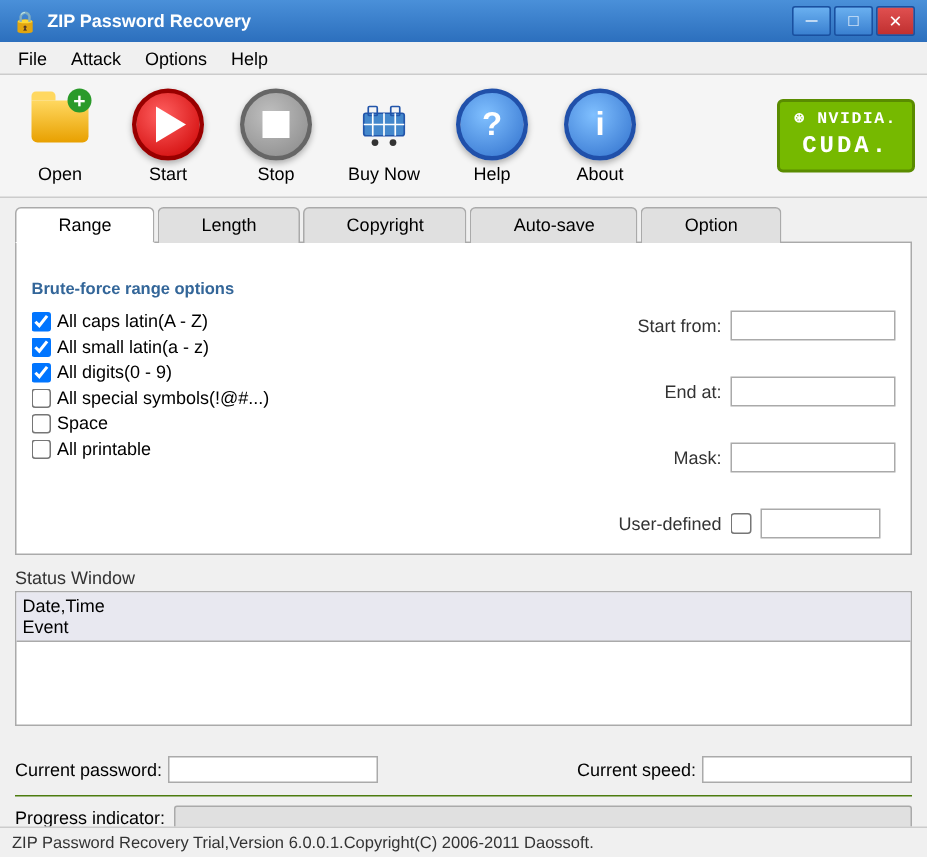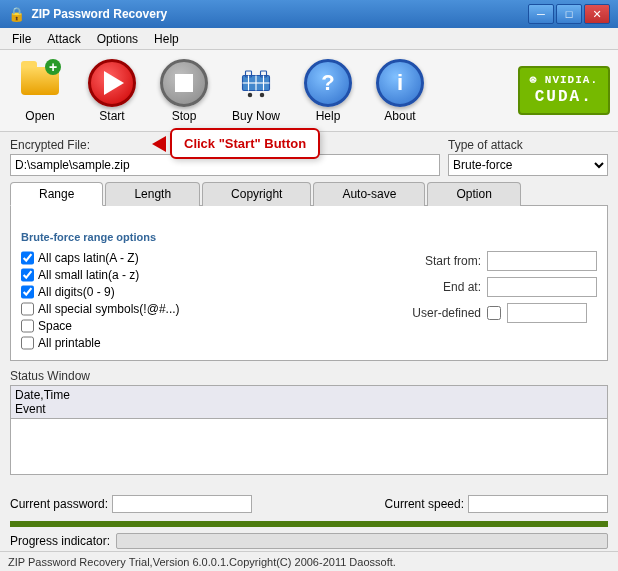--- a/index.html
+++ b/index.html
@@ -316,31 +316,32 @@
       margin-top: 15px;
     }
     .checkbox-group {
       display: flex;
       flex-direction: column;
       gap: 3px;
       flex: 1;
     }
     .checkbox-item {
       display: flex;
+      align-items: center;
       gap: 4px;
       font-size: 12px;
     }
     .range-options {
       display: flex;
       gap: 20px;
     }
     .range-fields {
       display: flex;
       flex-direction: column;
-      gap: 6px;
+      gap: 24px;
     }
     .range-field-row {
       display: flex;
       align-items: center;
       gap: 6px;
       font-size: 12px;
     }
     .range-field-label {
       width: 70px;
       text-align: right;
@@ -399,21 +400,21 @@
       border: 1px solid #aaa;
       background: white;
     }
     
     .progress-row {
       display: flex;
       align-items: center;
       gap: 6px;
       margin-top: 4px;
       font-size: 12px;
-      border-top: 6px solid #4d7c0f;
+      border-top: 1px solid #4d7c0f;
       padding-top: 6px;
     }
     .progress-bar-track {
       flex: 1;
       height: 16px;
       background: #e0e0e0;
       border: 1px solid #aaa;
       border-radius: 2px;
     }
     .progress-bar-fill {
@@ -528,39 +529,20 @@
   <div style="margin-left:auto;">
     <div class="nvidia-badge">
       <span class="nvidia-text">⊛ NVIDIA.</span>
       <span class="cuda-text">CUDA.</span>
     </div>
   </div>
 </div>
 
 <div class="main-content">
 
-  <div class="file-row">
-    <div class="file-row-left">
-      <div class="field-label">Encrypted File:</div>
-      <input type="text" class="file-input" value="D:\sample\sample.zip" style="">
-    </div>
-    <div class="attack-type">
-      <div class="field-label">Type of attack</div>
-      <select class="attack-select">
-        <option>Brute-force</option>
-        <option>Dictionary</option>
-        <option>Smart</option>
-      </select>
-    </div>
-
-    <div class="tooltip-bubble">
-      <div class="tooltip-arrow"></div>
-      <span>Click "Start" Button</span>
-    </div>
-  </div>
 
   <div class="tab-bar">
     <div class="tab active">Range</div>
     <div class="tab">Length</div>
     <div class="tab">Copyright</div>
     <div class="tab">Auto-save</div>
     <div class="tab">Option</div>
   </div>
 
   <div class="tab-panel">
@@ -595,20 +577,24 @@
       <div class="range-fields">
         <div class="range-field-row">
           <span class="range-field-label">Start from:</span>
           <input type="text" class="range-input" style="">
         </div>
         <div class="range-field-row">
           <span class="range-field-label">End at:</span>
           <input type="text" class="range-input" style="">
         </div>
         <div class="range-field-row">
+          <span class="range-field-label">Mask:</span>
+          <input type="text" class="range-input" style="">
+        </div>
+        <div class="range-field-row">
           <span class="range-field-label">User-defined</span>
           <input type="checkbox" class="mask-checkbox" style="">
           <input type="text" class="range-input" style="width: 80px;">
         </div>
       </div>
     </div>
   </div>
 
   <div class="status-section">
     <div class="status-label">Status Window</div>

